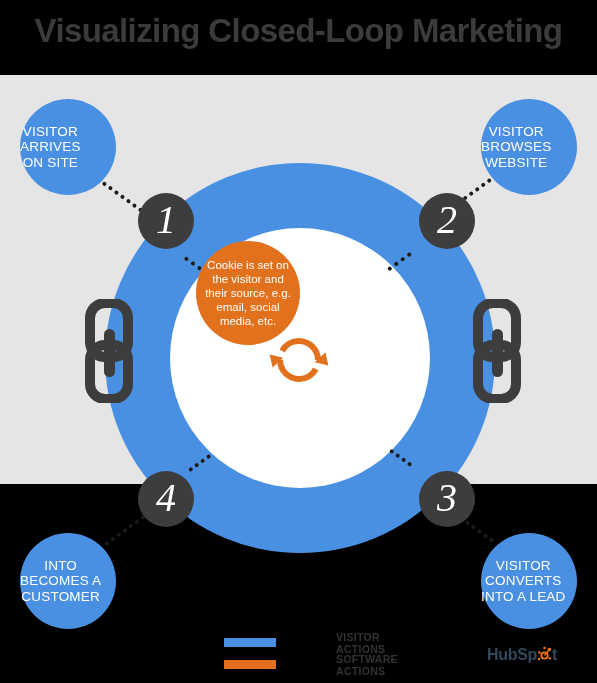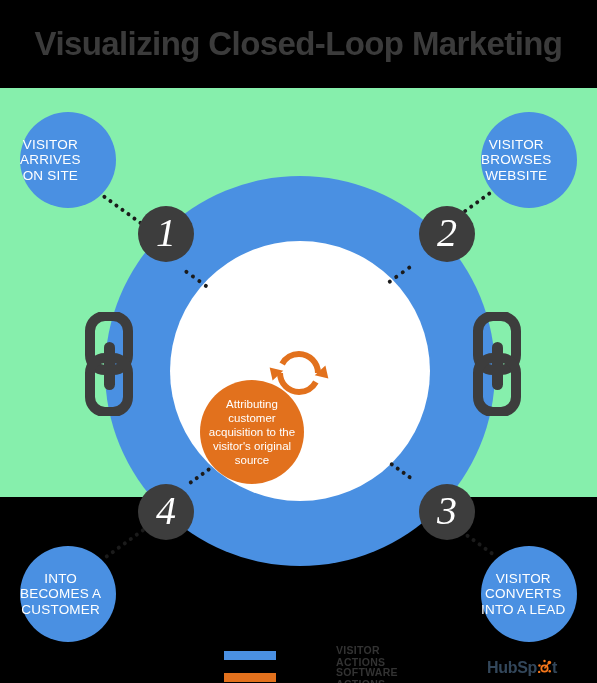--- a/index.html
+++ b/index.html
@@ -1,19 +1,19 @@
 <!DOCTYPE html>
 <html><head>
 <meta charset="utf-8">
 <style>
   html,body{margin:0;padding:0;background:#000;}
   body{width:597px;height:683px;position:relative;overflow:hidden;
        font-family:"Liberation Sans","DejaVu Sans",sans-serif;}
 
-  #canvas{position:absolute;left:0;top:16px;width:597px;height:481px;background:#86efac;}
+  #canvas{position:absolute;left:0;top:3px;width:597px;height:481px;background:#e5e5e5;}
 
   
   #titlebar{position:absolute;left:0;top:0;width:597px;height:72px;background:#000000;}
   #title{position:absolute;left:0;top:9px;width:597px;text-align:center;
          color:#3b3b3b;font-size:33px;font-weight:bold;letter-spacing:-0.6px;
          font-family:"Liberation Sans","DejaVu Sans",sans-serif;
          white-space:nowrap;}
 
   
   #ring{position:absolute;left:105px;top:160px;width:390px;height:390px;border-radius:50%;
@@ -120,22 +120,22 @@
     <span style="white-space:pre-line">INTO
 BECOMES A
 CUSTOMER</span>
   </div>
 
   <div class="badge" id="bd-1">1</div>
   <div class="badge" id="bd-2">2</div>
   <div class="badge" id="bd-3">3</div>
   <div class="badge" id="bd-4">4</div>
 
-  <div class="inner-circle" id="ic-3">
-    <span>Attributing customer acquisition to the visitor's original source</span>
+  <div class="inner-circle" id="ic-1">
+    <span>Cookie is set on the visitor and their source, e.g. email, social media, etc.</span>
   </div>
 
   <svg id="cycle" viewBox="0 0 66 60">
     <path d="M33 8 A22 22 0 0 1 55 30 L49 30 A16 16 0 0 0 33 14 Z" fill="#e2711d"></path>
     <path d="M33 52 A22 22 0 0 1 11 30 L17 30 A16 16 0 0 0 33 46 Z" fill="#e2711d"></path>
     <path d="M33 8 A22 22 0 0 0 13.5 19.5 L18.8 22.4 A16 16 0 0 1 33 14 Z" fill="#e2711d"></path>
     <path d="M33 52 A22 22 0 0 0 52.5 40.5 L47.2 37.6 A16 16 0 0 1 33 46 Z" fill="#e2711d"></path>
     <polygon points="58,22 64,34 50,34" fill="#e2711d" transform="rotate(14 57 28)"></polygon>
     <polygon points="8,38 2,26 16,26" fill="#e2711d" transform="rotate(14 9 32)"></polygon>
   </svg>

